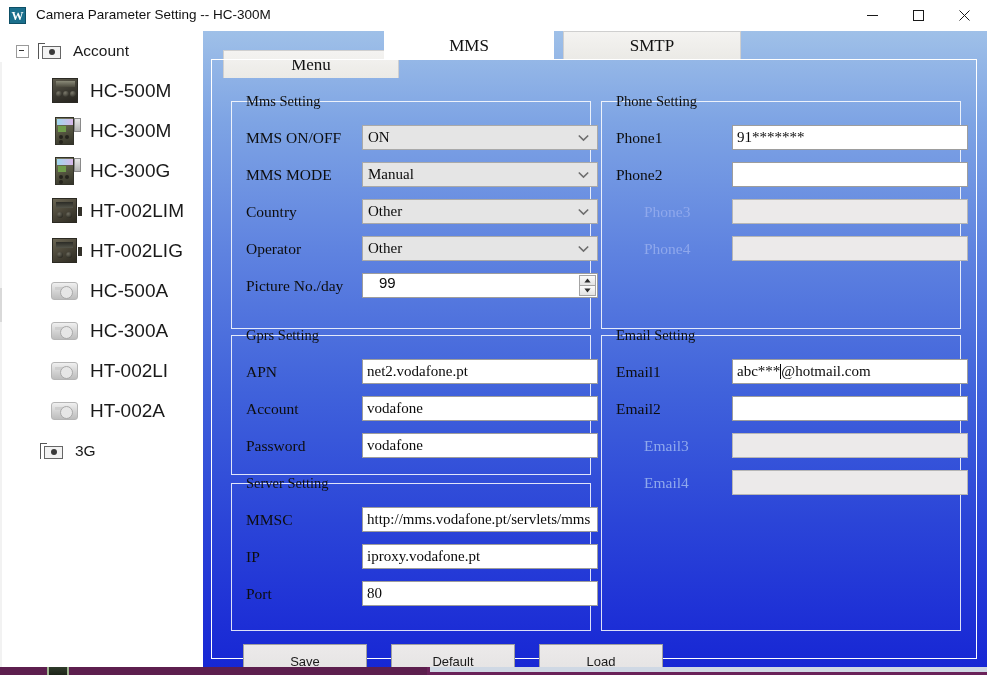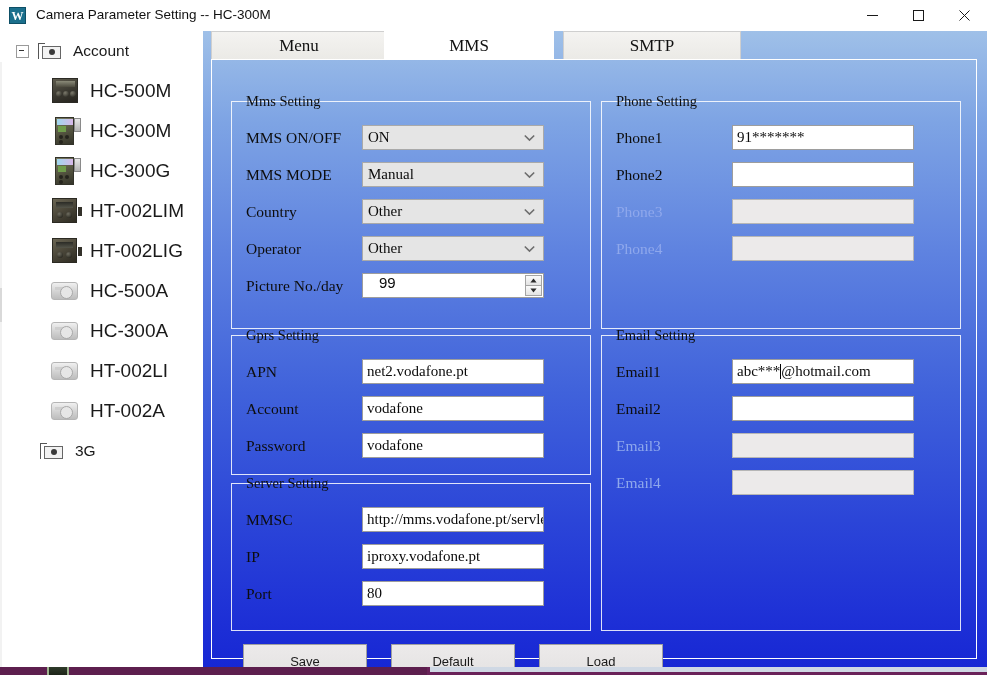--- a/index.html
+++ b/index.html
@@ -267,21 +267,21 @@
   .tab.inactive {
     background: linear-gradient(180deg,#f4f3f1,#ebeae6);
     border: 1px solid #cfcfcf;
     border-bottom: none;
   }
   .tab.active {
     background: #ffffff;
     border: 1px solid #ffffff;
     border-bottom: none;
   }
-  #tab-menu  { left: 4px;   width: 176px; }
+  #tab-menu  { left: 16px;   width: 176px; margin-top: 19px; }
   #tab-mms   { left: 177px; width: 170px; }
   #tab-smtp  { left: 356px; width: 178px; }
 
   
   #content {
     position: absolute; left: 8px; top: 28px;
     width: 766px; height: 600px;
     border: 1px solid #ffffff;
     box-sizing: border-box;
     background: transparent;
@@ -318,27 +318,27 @@
   }
   .row .lbl {
     position: absolute;
     left: 14px; top: 0;
     height: 30px; line-height: 30px;
     font-family: "Liberation Serif", serif;
     font-size: 15.5px;
     color: #0d0d0d;
     white-space: nowrap;
   }
-  .row .lbl.dim { color: #8fa8ec; }
+  .row .lbl.dim { color: #8fa8ec; margin-left: 28px; }
 
   .ctl {
     position: absolute;
     left: 130px;
     top: 2px;
-    width: 182px;
+    width: 236px;
     height: 25px;
     box-sizing: border-box;
   }
 
   
   .combo {
     background: #e5e5e5;
     border: 1px solid #a9a9a9;
     display: flex; align-items: center;
     padding-left: 5px;

